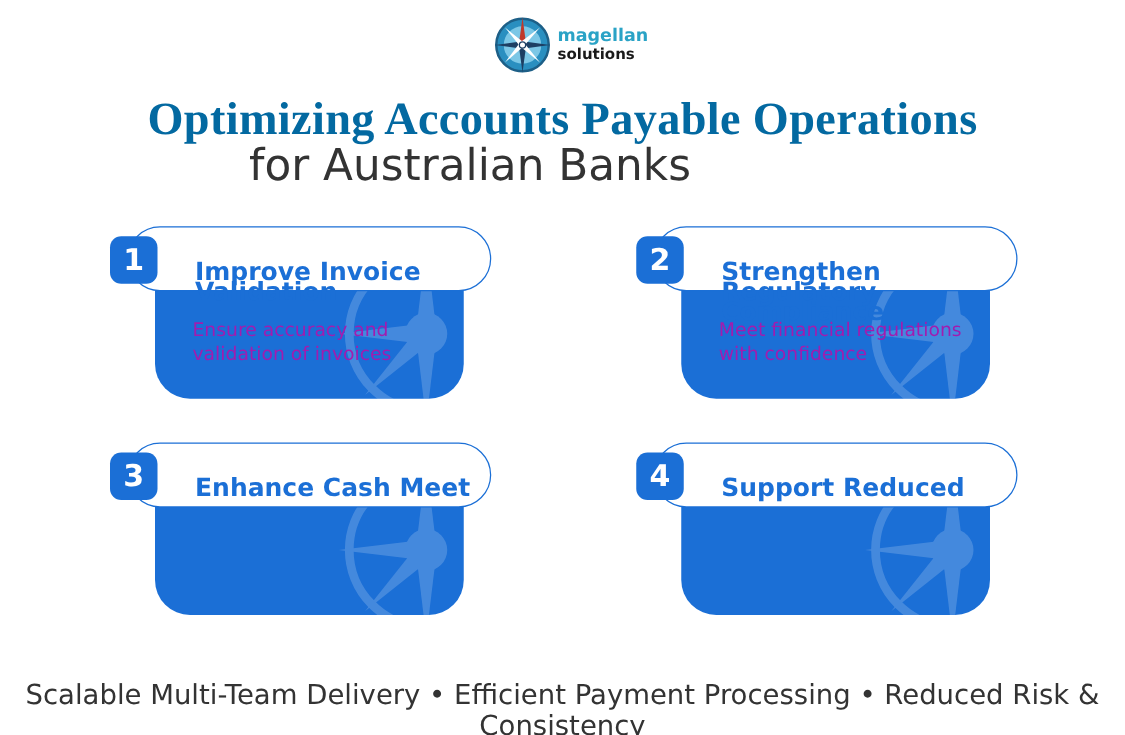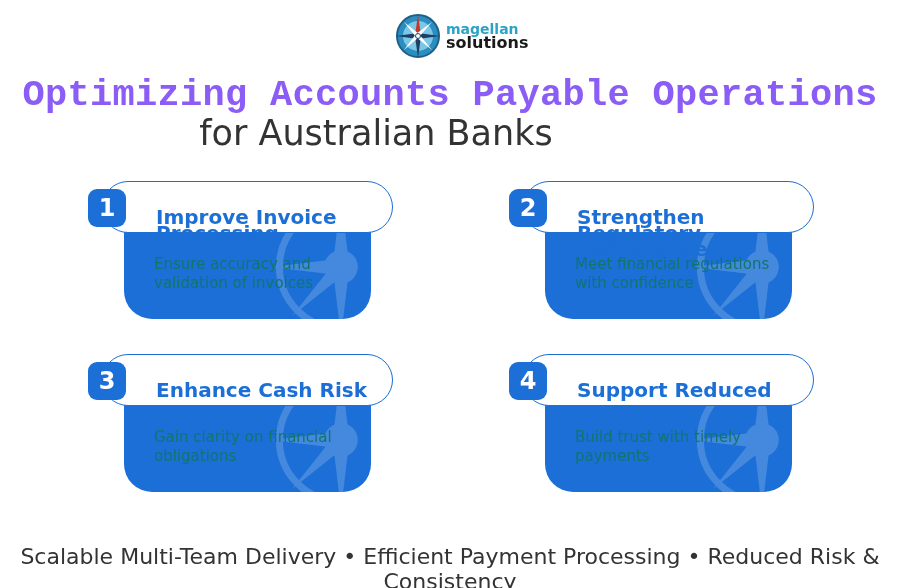--- a/index.html
+++ b/index.html
@@ -3,39 +3,39 @@
 <meta charset="utf-8">
 <style>
   * { box-sizing: border-box; margin: 0; padding: 0; }
   html, body { width: 900px; height: 588px; background: #ffffff; overflow: hidden; }
   body { position: relative; font-family: "Liberation Sans", "DejaVu Sans", sans-serif; }
 
   .logo { position: absolute; left: 394px; top: 12px; display: flex; align-items: center; gap: 4px; }
   .logo svg { width: 48px; height: 48px; }
   .logo-text { display: flex; flex-direction: column; line-height: 14px; font-family: "DejaVu Sans", sans-serif; }
   .logo-text .l1 { color: #2aa3c6; font-size: 14px; font-weight: bold; }
-  .logo-text .l2 { color: #1a1a1a; font-size: 16px; font-weight: bold; }
+  .logo-text .l2 { color: #1a1a1a; font-size: 12px; font-weight: bold; }
 
   .title1 { position: absolute; left: 0; width: 900px; top: 74px; text-align: center;
-            color: #8b5cf6; font-size: 37px; font-weight: bold; font-family: Liberation Mono, monospace; letter-spacing: 0.3px; }
+            color: #0369a1; font-size: 37px; font-weight: bold; font-family: Liberation Serif, serif; letter-spacing: 0.3px; }
   .title2 { position: absolute; left: 0; width: 752px; top: 113px; text-align: center;
             color: #333333; font-size: 35px; font-family: "DejaVu Sans", sans-serif; font-weight: normal; }
 
   .card { position: absolute; width: 312px; height: 140px; }
   .card .body { position: absolute; left: 40px; top: 36px; width: 247px; height: 102px;
                 background: #1b6fd6; border-radius: 0 0 28px 28px; overflow: hidden; }
   .card .body .compass { position: absolute; right: -40px; top: -20px; width: 140px; height: 140px; opacity: 0.18; }
   .card .pill { position: absolute; left: 18px; top: 0; width: 291px; height: 52px;
                 background: #ffffff; border: 1.5px solid #1b6fd6; border-radius: 26px; }
   .card .num { position: absolute; left: 4px; top: 8px; width: 38px; height: 38px;
                background: #1b6fd6; color: #ffffff; border-radius: 9px; font-size: 24px; font-weight: bold;
                display: flex; align-items: center; justify-content: center; font-family: "DejaVu Sans", sans-serif; }
   .card .head { position: absolute; left: 72px; top: 8px; width: 230px; color: #1b6fd6;
                 font-size: 20px; line-height: 16px; font-weight: bold; font-family: "DejaVu Sans", sans-serif; margin-top: 20px; }
-  .card .desc { position: absolute; left: 70px; top: 74px; width: 210px; color: #0f766e;
+  .card .desc { position: absolute; left: 70px; top: 74px; width: 210px; color: #a21caf;
                 font-size: 15px; line-height: 19px; font-family: "DejaVu Sans", sans-serif; }
 
   .footer { position: absolute; left: 0; width: 900px; top: 544px; text-align: center;
             color: #333333; font-size: 22px; font-family: "DejaVu Sans", sans-serif; }
 </style>
 </head>
 <body>
 
 <div class="logo">
   <svg viewBox="0 0 48 48">
@@ -68,21 +68,21 @@
       <polygon points="50,0 56,50 44,50" fill="#fff"></polygon>
         <polygon points="0,50 50,44 50,56" fill="#fff"></polygon>
       <polygon points="15,85 46,46 54,54" fill="#fff"></polygon>
         <polygon points="50,100 56,50 44,50" fill="#fff"></polygon>
     </svg>
   </div>
   <div class="pill"></div>
   <div class="num">1</div>
   <div class="head">
     <div>Improve Invoice</div>
-    <div>Processing</div>
+    <div>Validation</div>
   </div>
   <div class="desc">Ensure accuracy and validation of invoices</div>
 </div>
 
 <div class="card" style="left:505px; top:181px;">
   <div class="body">
     <svg class="compass" viewBox="0 0 100 100">
       <circle cx="50" cy="50" r="44" fill="none" stroke="#fff" stroke-width="5"></circle>
       <circle cx="50" cy="50" r="12" fill="#fff"></circle>
       <polygon points="50,0 56,50 44,50" fill="#fff"></polygon>
@@ -107,37 +107,35 @@
       <circle cx="50" cy="50" r="12" fill="#fff"></circle>
       <polygon points="50,0 56,50 44,50" fill="#fff"></polygon>
         <polygon points="0,50 50,44 50,56" fill="#fff"></polygon>
       <polygon points="15,85 46,46 54,54" fill="#fff"></polygon>
         <polygon points="50,100 56,50 44,50" fill="#fff"></polygon>
     </svg>
   </div>
   <div class="pill"></div>
   <div class="num">3</div>
   <div class="head">
-    <div>Enhance Cash Risk</div>
+    <div>Enhance Cash Meet</div>
   </div>
-  <div class="desc">Gain clarity on financial obligations</div>
 </div>
 
 <div class="card" style="left:505px; top:354px;">
   <div class="body">
     <svg class="compass" viewBox="0 0 100 100">
       <circle cx="50" cy="50" r="44" fill="none" stroke="#fff" stroke-width="5"></circle>
       <circle cx="50" cy="50" r="12" fill="#fff"></circle>
       <polygon points="50,0 56,50 44,50" fill="#fff"></polygon>
         <polygon points="0,50 50,44 50,56" fill="#fff"></polygon>
       <polygon points="15,85 46,46 54,54" fill="#fff"></polygon>
         <polygon points="50,100 56,50 44,50" fill="#fff"></polygon>
     </svg>
   </div>
   <div class="pill"></div>
   <div class="num">4</div>
   <div class="head">
     <div>Support Reduced</div>
   </div>
-  <div class="desc">Build trust with timely payments</div>
 </div>
 
 <div class="footer">Scalable Multi-Team Delivery • Efficient Payment Processing • Reduced Risk &amp; Consistency</div>
 
 </body></html>

